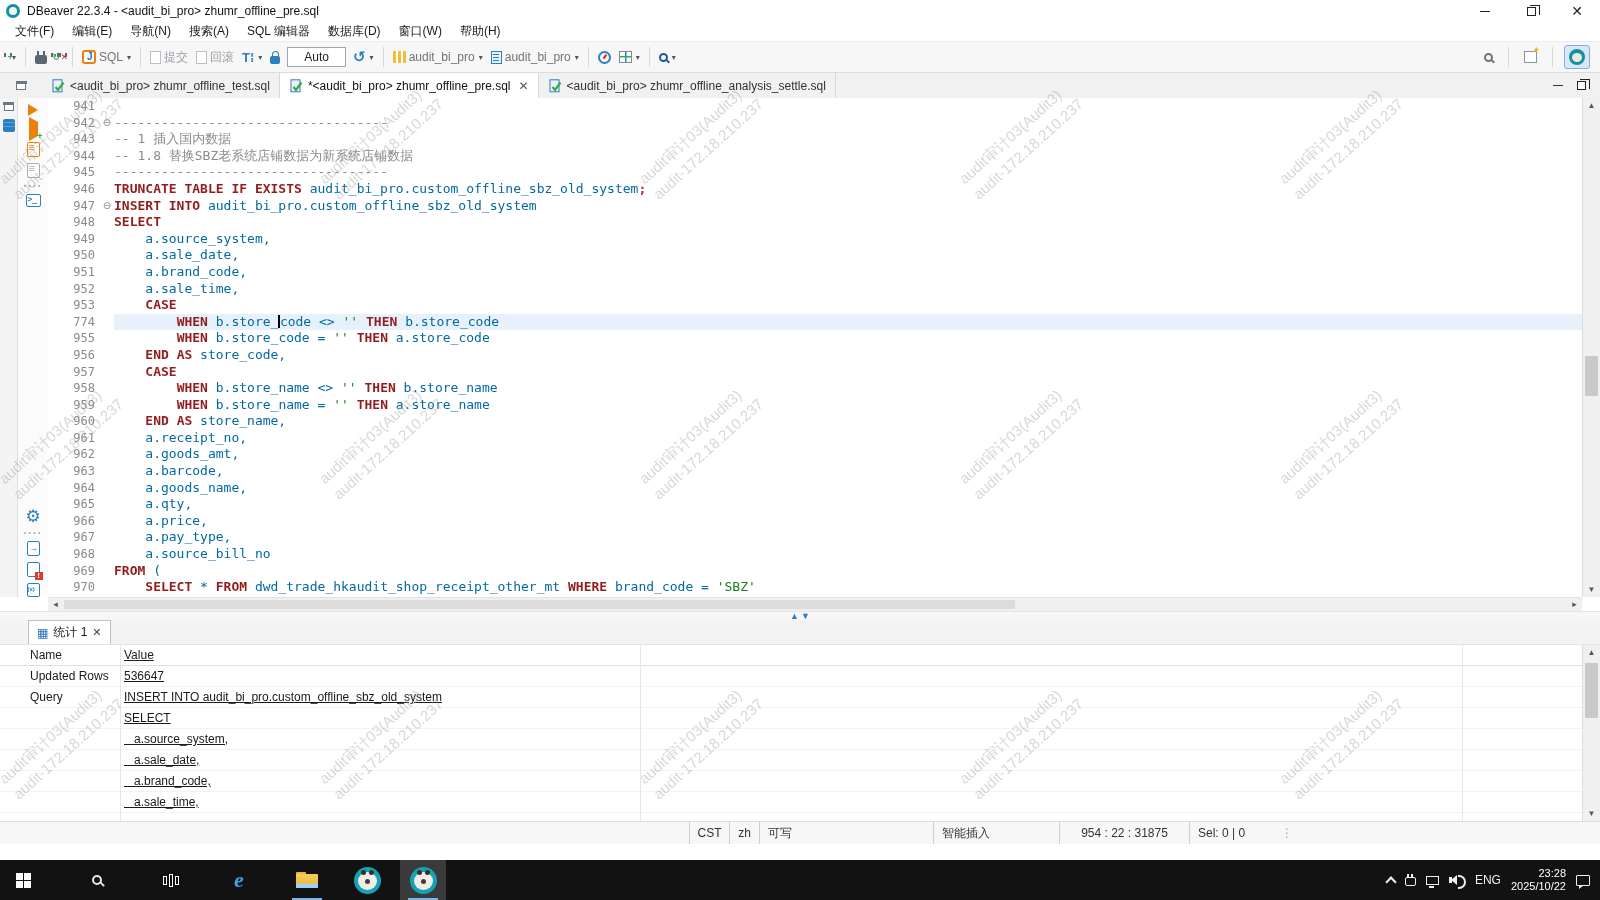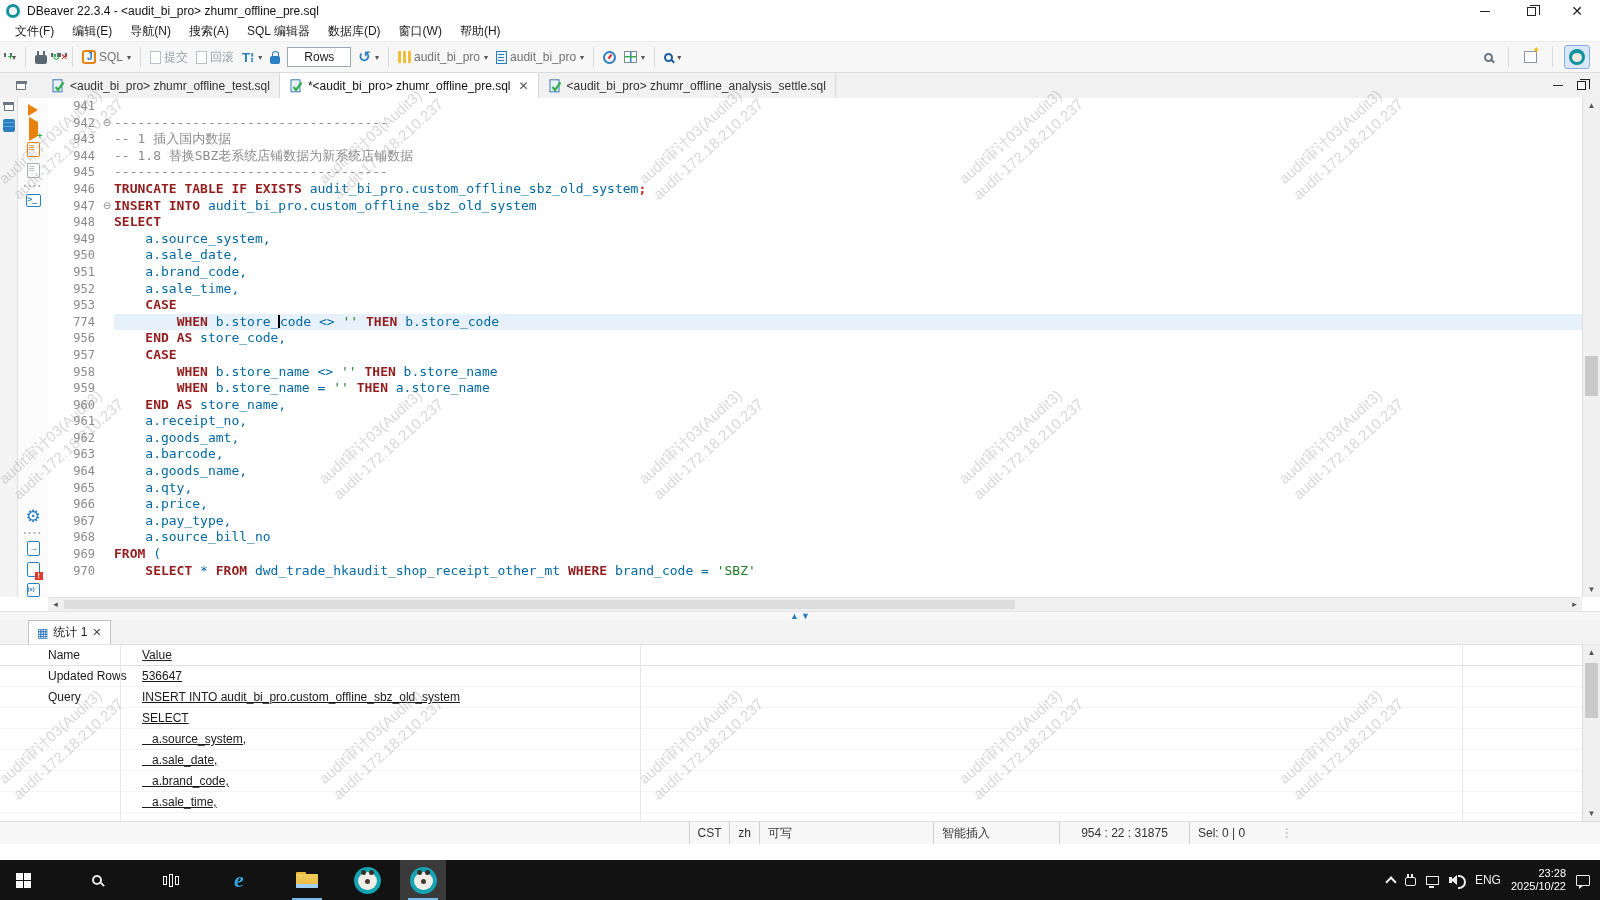--- a/index.html
+++ b/index.html
@@ -122,21 +122,21 @@
   .divider { flex:0 0 8px; background:#f7f7f7; border-top:1px solid #e4e4e4; display:flex; align-items:center; justify-content:center; gap:2px;}
   .divider span { color:#2f7cc0; font-size:9px; line-height:8px;}
 
   
   .btabbar { flex:0 0 24px; background:#f3f3f3; display:flex; align-items:flex-end; padding-left:28px; border-bottom:1px solid #e3e3e3;}
   .btab { display:flex; align-items:center; gap:5px; background:#fff; border:1px solid #bfbfbf; border-bottom:none; padding:3px 8px; font-size:12px;}
   .ico-table { color:#2a6fbb; font-size:12px; line-height:1;}
   .btab .close { color:#444; font-size:11px;}
   .stats { flex:0 0 176px; position:relative; background:#fff; overflow:hidden;}
   .col-line { position:absolute; top:0; bottom:0; width:1px; background:#e6e6e6;}
-  .stat-row { display:flex; height:21px; line-height:21px; border-bottom:1px solid #f3f3f3;padding-left:18px;}
+  .stat-row { display:flex; height:21px; line-height:21px; border-bottom:1px solid #f3f3f3;}
   .stat-row.header { border-bottom:1px solid #e0e0e0; color:#222;}
   .stat-row .c-name { flex:0 0 120px; padding-left:30px; white-space:pre;}
   .stat-row .c-value { flex:1; padding-left:4px; white-space:pre;text-decoration:underline;}
   .bscroll { position:absolute; right:0; top:0; bottom:0; width:18px; background:#f0f0f0; border-left:1px solid #dcdcdc;}
 
   
   .statusbar { flex:0 0 23px; background:#f7f7f7; border-top:1px solid #ddd; display:flex; align-items:stretch; font-size:12px; color:#333;}
   .sb-spacer { flex:1; }
   .sb-seg { border-left:1px solid #cfcfcf; display:flex; align-items:center; padding:0 8px; white-space:nowrap;}
   .sb-grip { display:flex; align-items:center; padding:0 6px; color:#aaa; letter-spacing:1px;}
@@ -246,21 +246,21 @@
         <span class="ico-doc-gray"></span>
         <span class="tb-label dis">回滚</span>
       </div>
     <div class="tb-btn">
         <span class="ico-tfilter">T⁞</span>
         <span class="dd">▾</span>
       </div>
     <div class="tb-btn">
         <span class="ico-lock"></span>
       </div>
-    <div class="auto-box">Rows</div>
+    <div class="auto-box">Auto</div>
     <div class="tb-btn">
         <span class="ico-hist">↺</span>
         <span class="dd">▾</span>
       </div>
     <div class="tb-sep"></div>
     <div class="tb-btn">
         <span class="ico-dbyellow"></span>
         <span class="tb-label">audit_bi_pro</span>
         <span class="dd">▾</span>
       </div>
@@ -415,20 +415,25 @@
           <span class="num">953</span>
           <span class="fold"></span>
           <span class="code"><span class="seg-t">    </span><span class="seg-k">CASE</span></span>
         </div>
         <div class="code-line">
           <span class="num">774</span>
           <span class="fold"></span>
           <span class="code current"><span class="seg-t">        </span><span class="seg-k">WHEN</span><span class="seg-t"> b.store_</span><span class="caret"></span><span class="seg-t">code &lt;&gt; </span><span class="seg-s">''</span><span class="seg-t"> </span><span class="seg-k">THEN</span><span class="seg-t"> b.store_code</span></span>
         </div>
         <div class="code-line">
+          <span class="num">955</span>
+          <span class="fold"></span>
+          <span class="code"><span class="seg-t">        </span><span class="seg-k">WHEN</span><span class="seg-t"> b.store_code = </span><span class="seg-s">''</span><span class="seg-t"> </span><span class="seg-k">THEN</span><span class="seg-t"> a.store_code</span></span>
+        </div>
+        <div class="code-line">
           <span class="num">956</span>
           <span class="fold"></span>
           <span class="code"><span class="seg-t">    </span><span class="seg-k">END</span><span class="seg-t"> </span><span class="seg-k">AS</span><span class="seg-t"> store_code,</span></span>
         </div>
         <div class="code-line">
           <span class="num">957</span>
           <span class="fold"></span>
           <span class="code"><span class="seg-t">    </span><span class="seg-k">CASE</span></span>
         </div>
         <div class="code-line">

